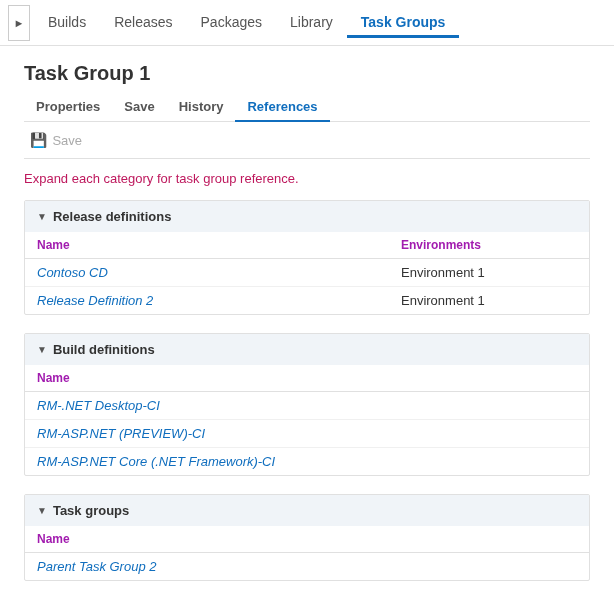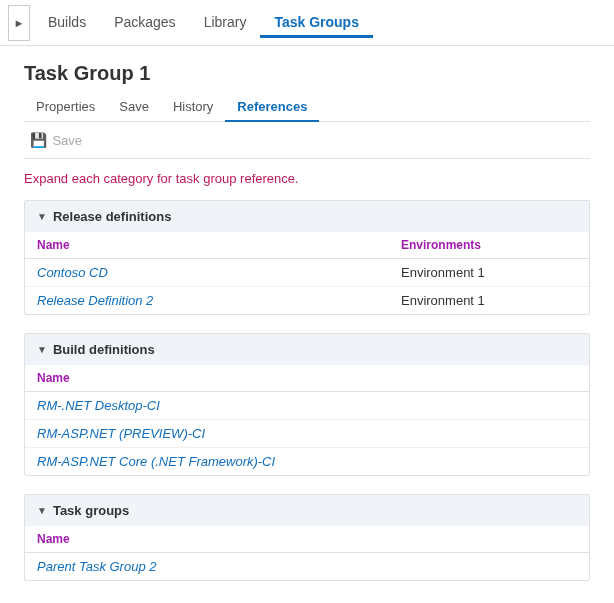--- a/index.html
+++ b/index.html
@@ -71,20 +71,21 @@
       border-bottom: 1px solid #e0e0e0;
       margin-bottom: 0;
     }
     .sub-tab {
       padding: 6px 12px;
       font-size: 13px;
       color: #555;
       cursor: pointer;
       border-bottom: 2px solid transparent;
       margin-bottom: -1px;
+      font-weight: bold;
     }
     .sub-tab.active {
       color: #106ebe;
       border-bottom: 2px solid #106ebe;
       font-weight: 600;
     }
 
     
     .toolbar {
       display: flex;
@@ -165,20 +166,21 @@
     .build-table th, .build-table td {
       padding: 6px 12px;
     }
   </style>
 </head>
 <body>
 
 <nav class="top-nav">
   <div class="sidebar-toggle">►</div>
   <div class="top-nav-item">Builds</div>
+  <div class="top-nav-item">Releases</div>
   <div class="top-nav-item">Packages</div>
   <div class="top-nav-item">Library</div>
   <div class="top-nav-item active">Task Groups</div>
 </nav>
 
 <div class="main-content">
 
   <h1 class="page-title">Task Group 1</h1>
 
   <div class="sub-tabs">

